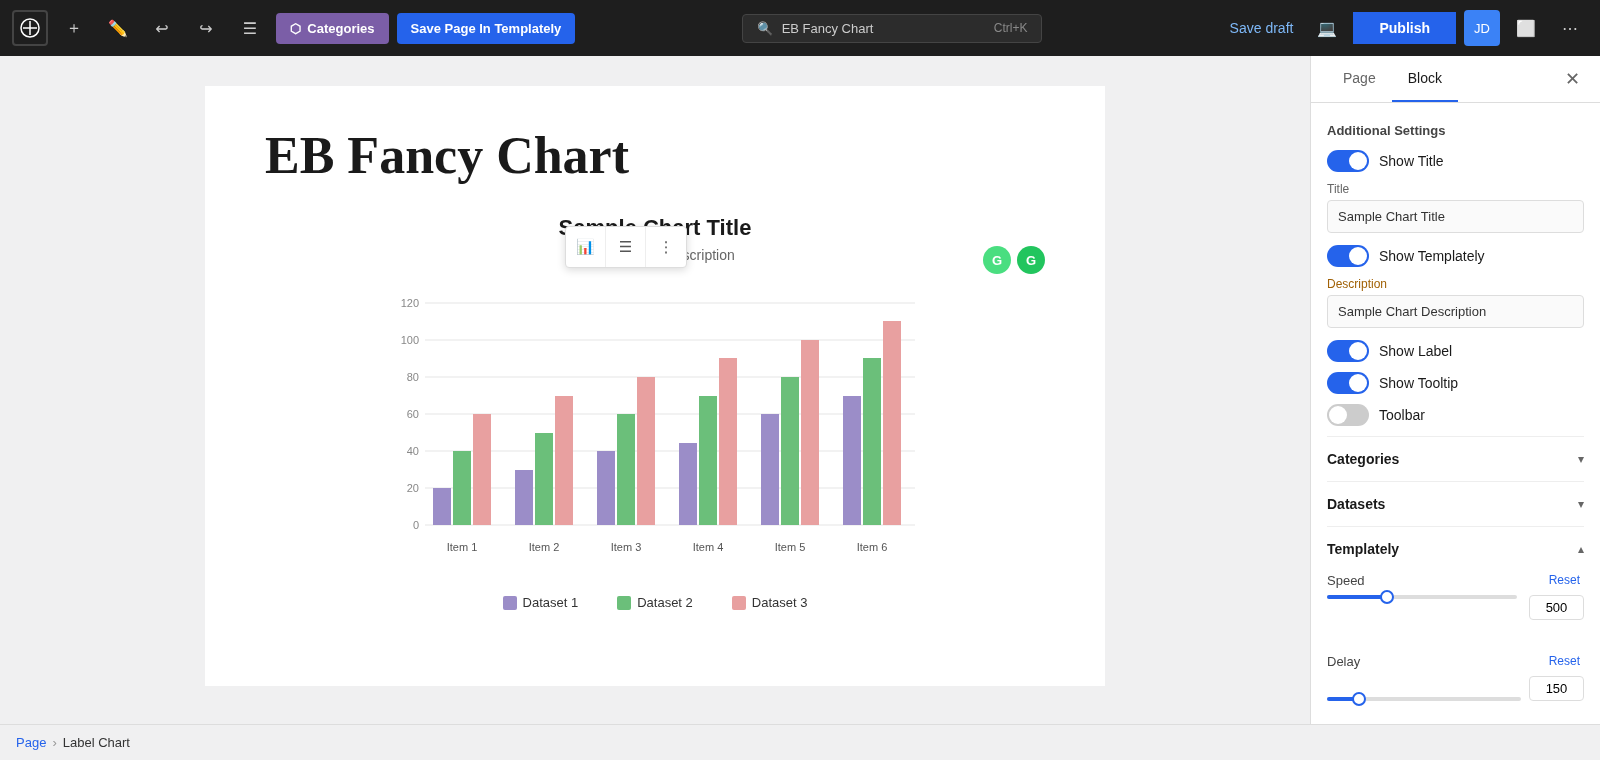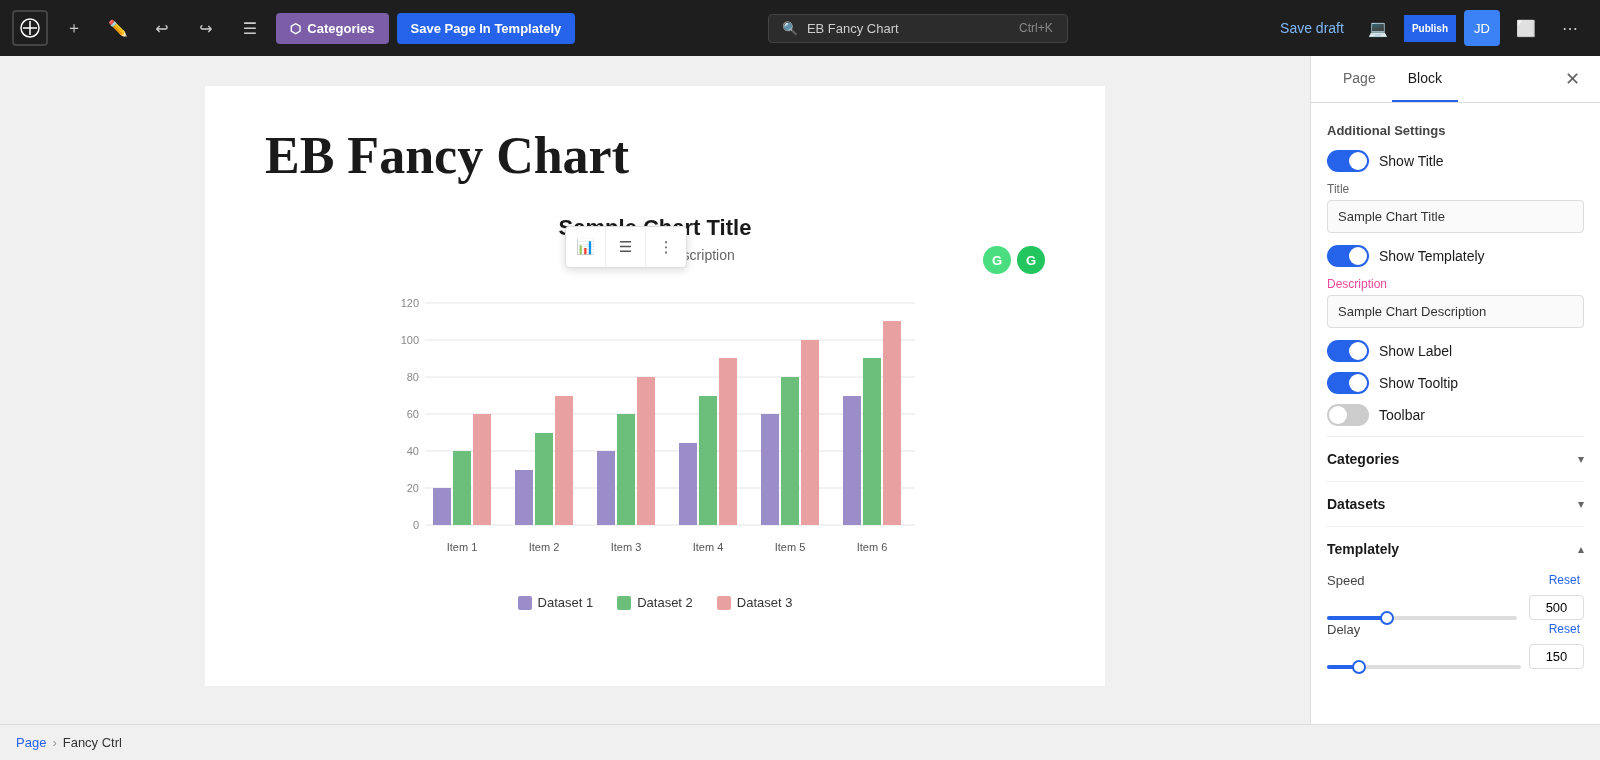--- a/index.html
+++ b/index.html
@@ -84,22 +84,22 @@
       font-size: 14px;
       cursor: pointer;
       padding: 6px 8px;
       margin-left: 12px;
     }
     .btn-publish {
       background: #2563eb;
       color: white;
       border: none;
       border-radius: 0;
-      padding: 8px 8px;
-      font-size: 10px;
+      padding: 8px 26px;
+      font-size: 14px;
       font-weight: 600;
       cursor: pointer;
     }
     .toolbar-icon-right {
       width: 36px; height: 36px;
       background: transparent;
       border: none;
       color: #ccc;
       font-size: 16px;
       cursor: pointer;
@@ -182,21 +182,21 @@
       margin-bottom: 20px;
     }
 
     
     .chart-svg { display: block; margin: 0 auto; }
 
     
     .chart-legend {
       display: flex;
       justify-content: center;
-      gap: 24px;
+      gap: 39px;
       margin-top: 12px;
     }
     .legend-item {
       display: flex;
       align-items: center;
       gap: 6px;
       font-size: 13px;
       color: #333;
     }
     .legend-dot {
@@ -598,21 +598,21 @@
       <div style="font-size:12px;color:#666;margin-bottom:4px;">Title</div>
       <input class="panel-input" value="Sample Chart Title" style="">
 
       
       <div class="toggle-row">
         <div class="toggle"></div>
         <span class="toggle-label">Show Templately</span>
       </div>
 
       
-      <div style="font-size:12px;color:#ec4899;margin-bottom:4px;">Description</div>
+      <div style="font-size:12px;color:#a16207;margin-bottom:4px;">Description</div>
       <input class="panel-input" value="Sample Chart Description" style="">
 
       
       <div class="toggle-row">
         <div class="toggle"></div>
         <span class="toggle-label">Show Label</span>
       </div>
 
       
 
@@ -650,21 +650,21 @@
           <span class="collapsible-title">Templately</span>
           <span class="chevron">▴</span>
         </div>
 
         <div class="animation-open">
 
           <div style="display:flex;align-items:center;justify-content:space-between;margin-bottom:6px;">
             <span style="font-size:13px;color:#444;font-weight:500;">Speed</span>
             <button class="reset-btn">Reset</button>
           </div>
-          <div style="display:flex;align-items:flex-end;gap:12px;margin-bottom:0;">
+          <div style="display:flex;align-items:flex-start;gap:12px;margin-bottom:32px;">
             <div class="slider-container">
               <div class="slider-track">
                 <div class="slider-fill" style="width:30%;"></div>
                 <div class="slider-thumb" style="left:28%;"></div>
               </div>
             </div>
             <input class="speed-value-input" type="text" value="500" style="">
           </div>
 
           <div style="display:flex;align-items:center;justify-content:space-between;margin-bottom:6px;">
@@ -682,14 +682,14 @@
           </div>
         </div>
       </div>
     </div>
   </div>
 </div>
 
 <div class="breadcrumb-bar">
   <span class="breadcrumb-link">Page</span>
   <span class="breadcrumb-sep">›</span>
-  <span style="color:#333">Fancy Ctrl</span>
+  <span style="color:#333">Label Chart</span>
 </div>
 
 </body></html>

